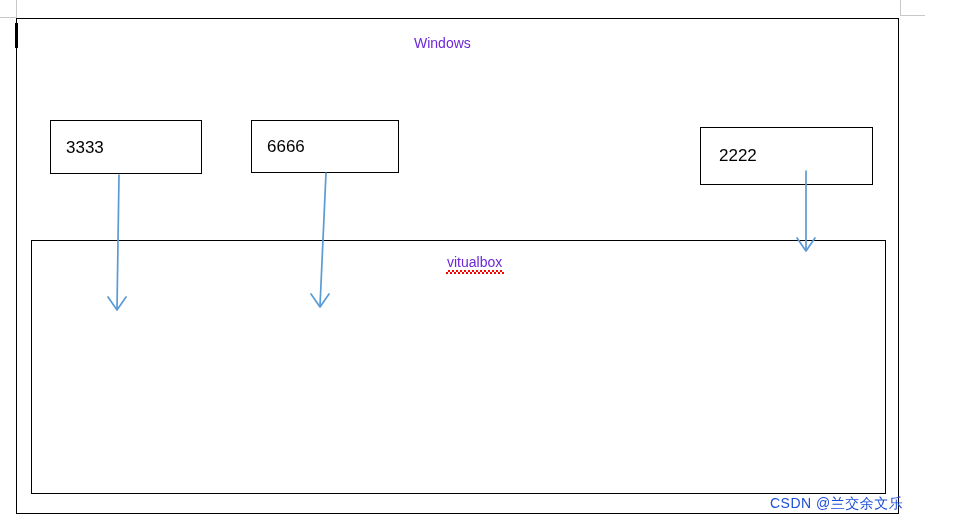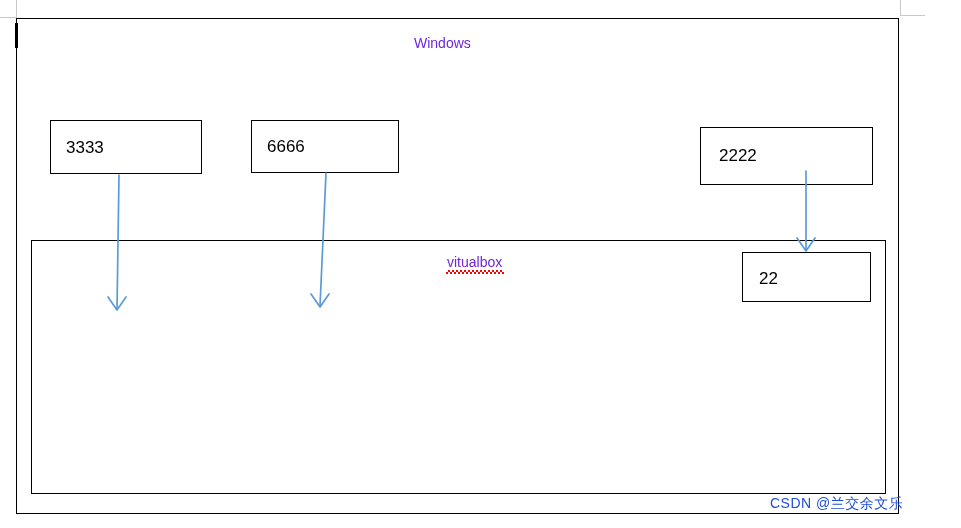--- a/index.html
+++ b/index.html
@@ -162,23 +162,20 @@
   <div class="box box-6666">
     <span class="box-label">6666</span>
   </div>
   <div class="box box-2222">
     <span class="box-label">2222</span>
   </div>
 
   <div class="frame vbox-frame"></div>
   <div class="title title-vbox"><span class="squiggle">vitualbox</span></div>
 
-  <div class="box box-22">
-    <span class="box-label">22</span>
-  </div>
 
   <svg class="arrow-svg" viewBox="0 0 961 528">
     <g stroke="#5B9BD5" stroke-width="1.7" fill="none" stroke-linecap="round" stroke-linejoin="round">
 
       <g>
         <line x1="119" y1="175" x2="117" y2="309"></line>
         <polyline points="108,297 117,310 126,297"></polyline>
       </g>
 
       <g>

